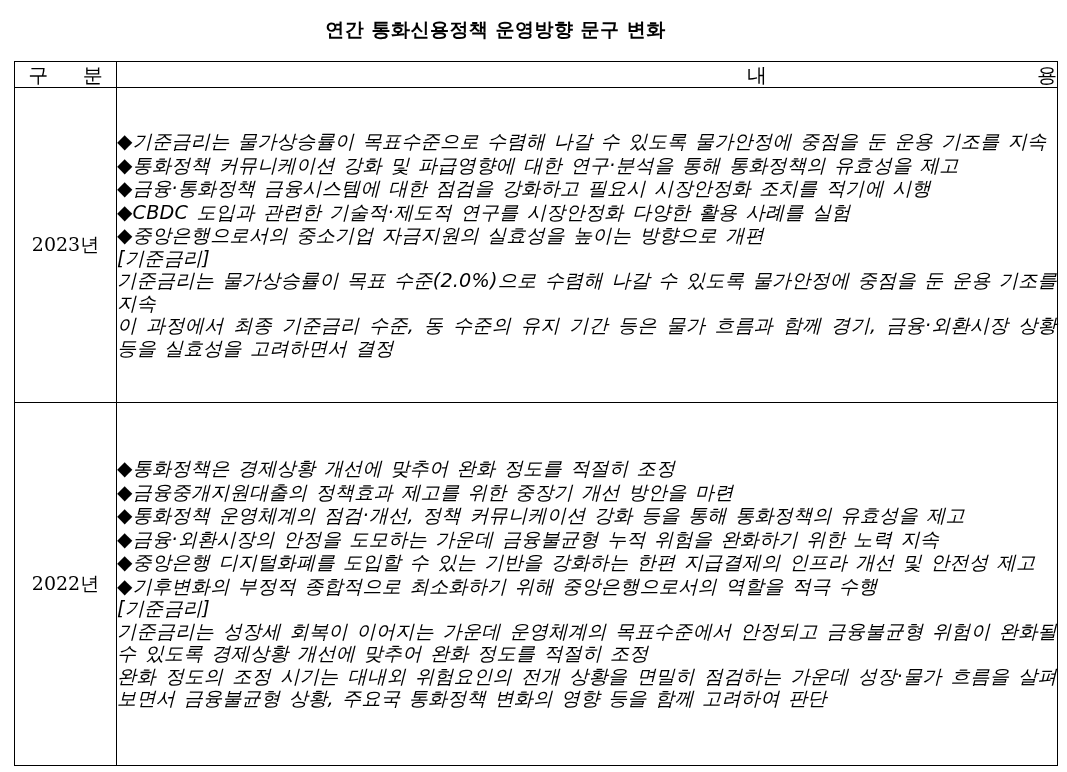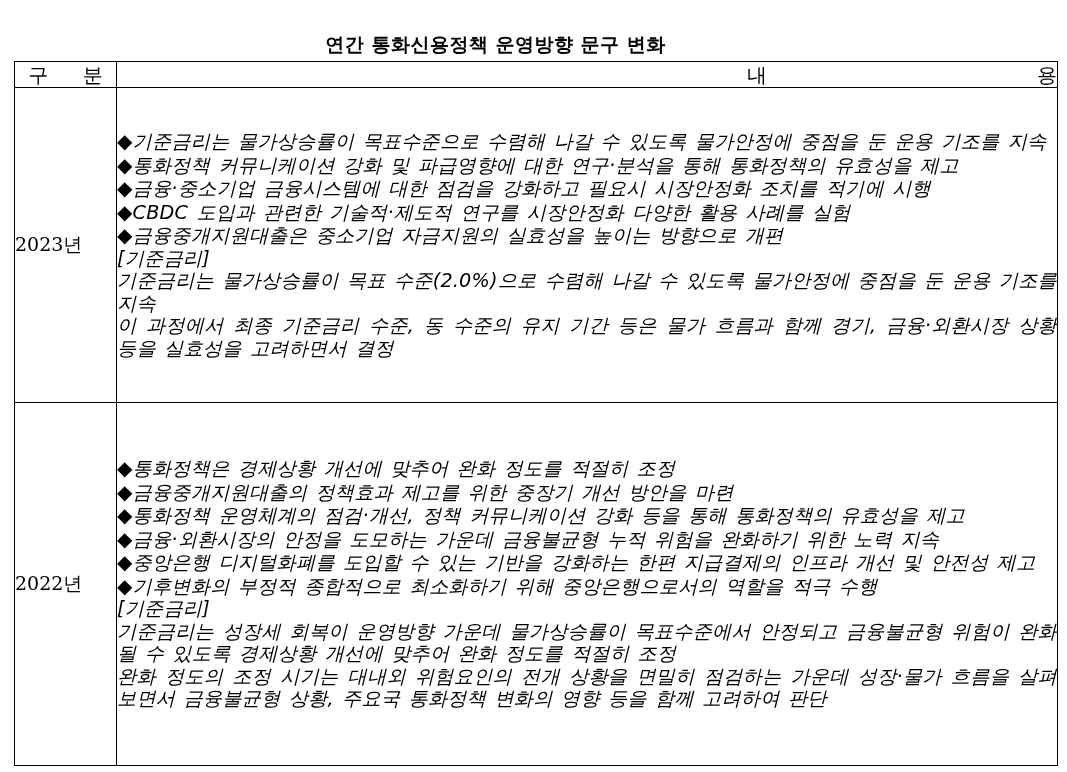--- a/index.html
+++ b/index.html
@@ -18,21 +18,20 @@
   .title {
     position: absolute;
     top: 17px;
     left: 0;
     width: 991px;
     text-align: center;
     font-family: "DejaVu Serif", "Liberation Serif", serif;
     font-weight: bold;
     font-size: 19px;
     letter-spacing: 0.5px;
-    margin-top: 15px;
   }
   table.policy {
     position: absolute;
     top: 61px;
     left: 14px;
     width: 1043px;
     border-collapse: collapse;
     table-layout: fixed;
   }
   table.policy td, table.policy th {
@@ -47,20 +46,21 @@
     height: 25px;
     font-weight: normal;
     font-size: 20px;
     font-family: "DejaVu Sans", sans-serif;
     line-height: 24px;
   }
   th.h-cat span { letter-spacing: 14px; margin-right: -14px; }
   th.h-content { text-align: right; }
   th.h-content .h1 { margin-right: 270px; }
   td.year {
+    text-align: center;
     font-size: 19px;
     font-family: "DejaVu Serif", "Liberation Serif", serif;
   }
   td.content {
     padding: 1px 12px 2px 14px;
     font-size: 19.2px;
     line-height: 22.5px;
     text-align: justify;
     text-align-last: left;
     letter-spacing: 0.2px;
@@ -93,36 +93,36 @@
         <span class="h1">내</span><span>용</span>
       </th>
     </tr>
   </thead>
   <tbody>
     <tr class="row-2023">
       <td class="year">2023년</td>
       <td class="content">
         <span class="line bullet">기준금리는 물가상승률이 목표수준으로 수렴해 나갈 수 있도록 물가안정에 중점을 둔 운용 기조를 지속</span>
         <span class="line bullet">통화정책 커뮤니케이션 강화 및 파급영향에 대한 연구·분석을 통해 통화정책의 유효성을 제고</span>
-        <span class="line bullet">금융·중소기업 금융시스템에 대한 점검을 강화하고 필요시 시장안정화 조치를 적기에 시행</span>
+        <span class="line bullet">금융·통화정책 금융시스템에 대한 점검을 강화하고 필요시 시장안정화 조치를 적기에 시행</span>
         <span class="line bullet">CBDC 도입과 관련한 기술적·제도적 연구를 시장안정화 다양한 활용 사례를 실험</span>
-        <span class="line bullet">금융중개지원대출은 중소기업 자금지원의 실효성을 높이는 방향으로 개편</span>
+        <span class="line bullet">중앙은행으로서의 중소기업 자금지원의 실효성을 높이는 방향으로 개편</span>
         <span class="line">[기준금리]</span>
         <span class="line">기준금리는 물가상승률이 목표 수준(2.0%)으로 수렴해 나갈 수 있도록 물가안정에 중점을 둔 운용 기조를 지속</span>
         <span class="line">이 과정에서 최종 기준금리 수준, 동 수준의 유지 기간 등은 물가 흐름과 함께 경기, 금융·외환시장 상황 등을 실효성을 고려하면서 결정</span>
       </td>
     </tr>
     <tr class="row-2022">
       <td class="year">2022년</td>
       <td class="content">
         <span class="line bullet">통화정책은 경제상황 개선에 맞추어 완화 정도를 적절히 조정</span>
         <span class="line bullet">금융중개지원대출의 정책효과 제고를 위한 중장기 개선 방안을 마련</span>
         <span class="line bullet">통화정책 운영체계의 점검·개선, 정책 커뮤니케이션 강화 등을 통해 통화정책의 유효성을 제고</span>
         <span class="line bullet">금융·외환시장의 안정을 도모하는 가운데 금융불균형 누적 위험을 완화하기 위한 노력 지속</span>
         <span class="line bullet">중앙은행 디지털화폐를 도입할 수 있는 기반을 강화하는 한편 지급결제의 인프라 개선 및 안전성 제고</span>
         <span class="line bullet">기후변화의 부정적 종합적으로 최소화하기 위해 중앙은행으로서의 역할을 적극 수행</span>
         <span class="line">[기준금리]</span>
-        <span class="line">기준금리는 성장세 회복이 운영방향 가운데 물가상승률이 목표수준에서 안정되고 금융불균형 위험이 완화될 수 있도록 경제상황 개선에 맞추어 완화 정도를 적절히 조정</span>
+        <span class="line">기준금리는 성장세 회복이 이어지는 가운데 운영체계의 목표수준에서 안정되고 금융불균형 위험이 완화될 수 있도록 경제상황 개선에 맞추어 완화 정도를 적절히 조정</span>
         <span class="line">완화 정도의 조정 시기는 대내외 위험요인의 전개 상황을 면밀히 점검하는 가운데 성장·물가 흐름을 살펴보면서 금융불균형 상황, 주요국 통화정책 변화의 영향 등을 함께 고려하여 판단</span>
       </td>
     </tr>
   </tbody>
 </table>
 
 </body></html>

